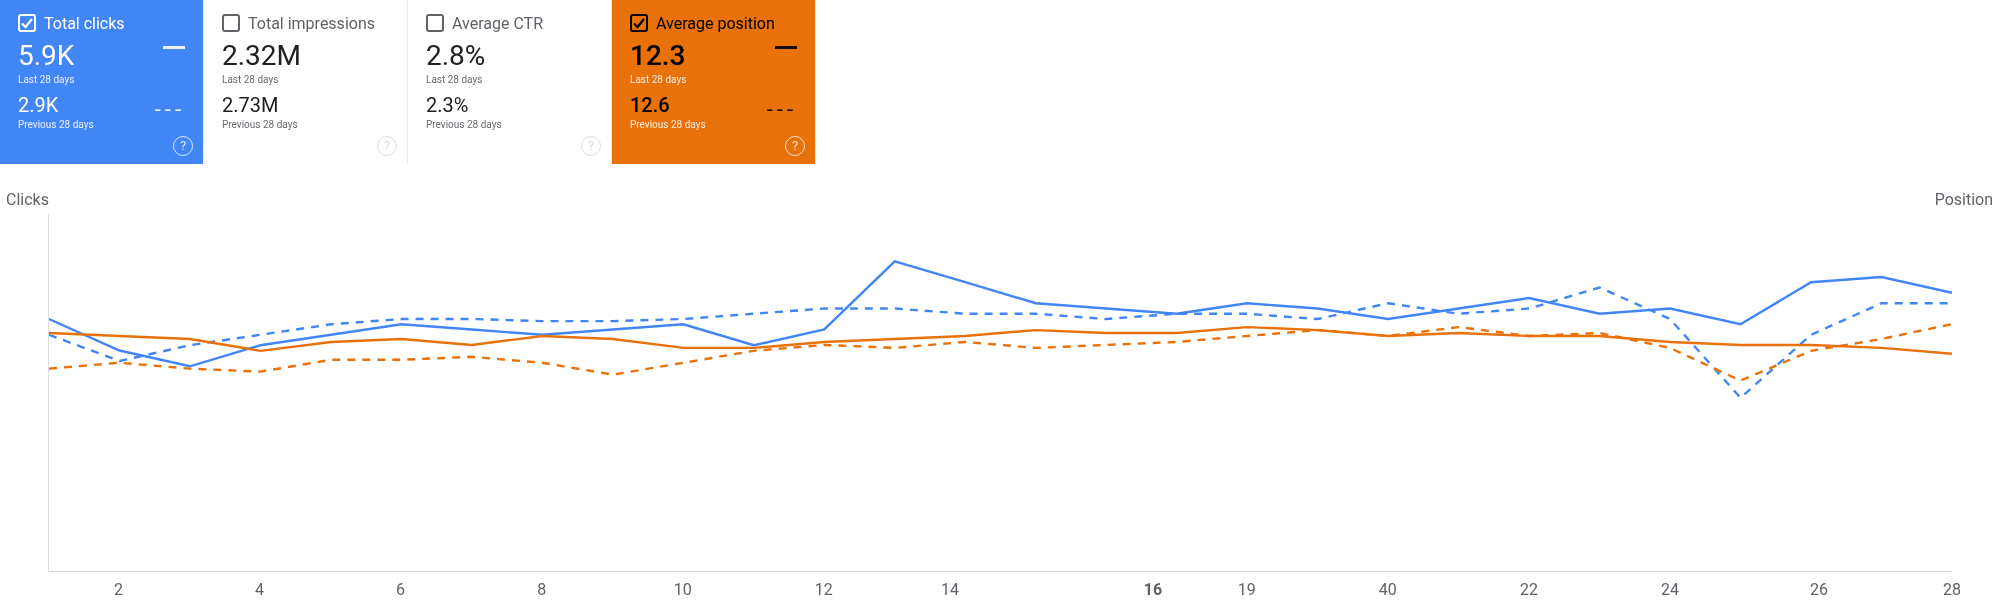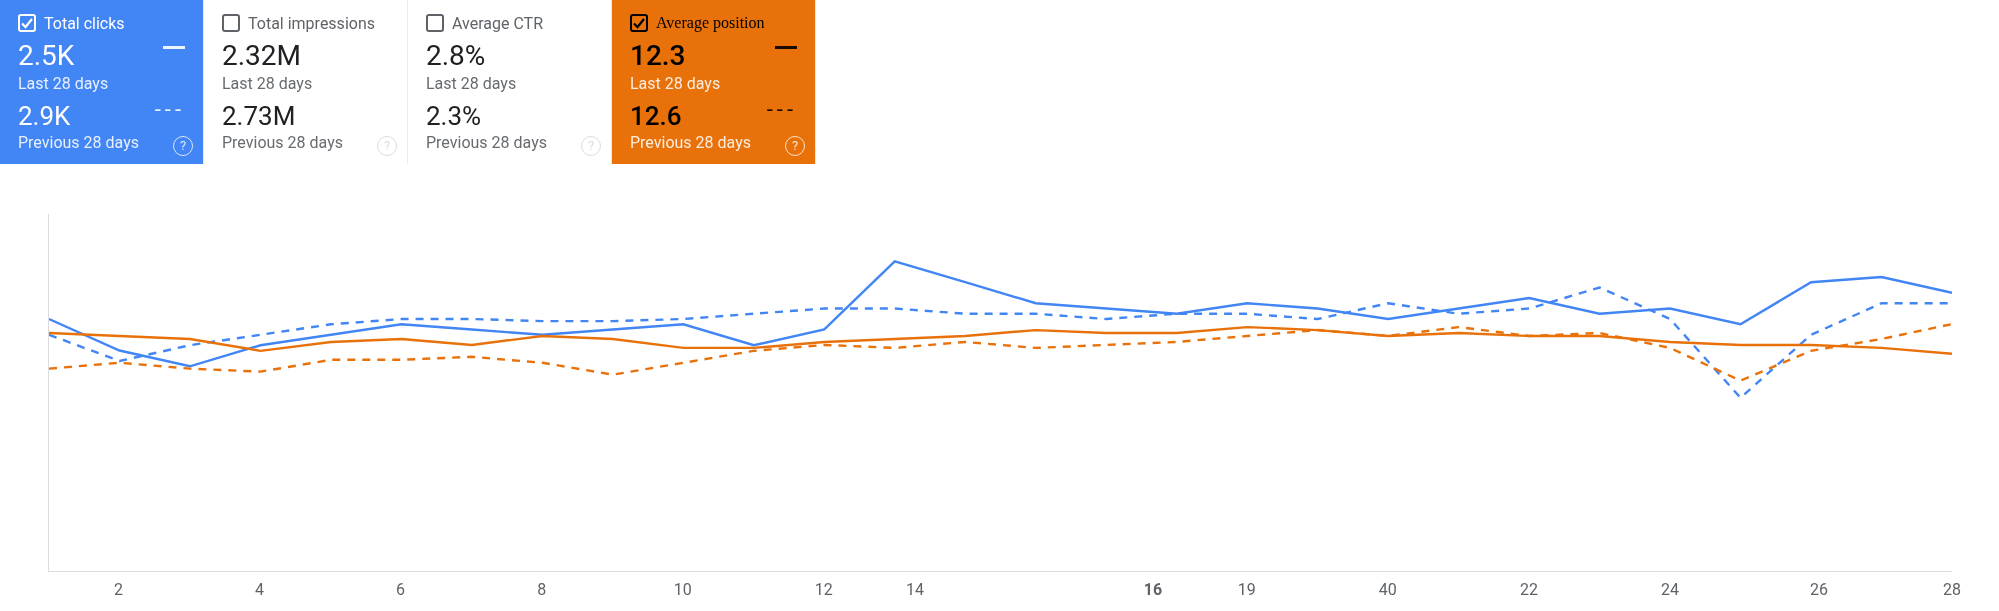--- a/index.html
+++ b/index.html
@@ -52,26 +52,26 @@
     margin-right: 8px;
   }
   .card .chk svg { display:block; }
   .card .metric {
     font-size: 28px;
     font-weight: 400;
     margin-top: 8px;
     line-height: 1;
   }
   .card .sub {
-    font-size: 16px;
+    font-size: 10px;
     margin-top: 4px;
     opacity: 0.95;
   }
   .card .metric2 {
-    font-size: 26px;
+    font-size: 20px;
     font-weight: 400;
     margin-top: 10px;
     line-height: 1;
   }
   .card.blue .metric, .card.blue .metric2 { color:#fff; }
   .card.orange .metric, .card.orange .metric2 { color:#000; font-weight:500; }
   .card .help {
     position: absolute;
     right: 10px; bottom: 8px;
     width: 20px; height: 20px;
@@ -95,21 +95,21 @@
     position: absolute;
     right: 18px; top: 110px;
     letter-spacing: 4px;
     font-size: 22px;
     line-height: 0;
     opacity:.9;
   }
   .card.gray .title-row, .card.gray .sub { color:#5f6368; }
   .card.gray .metric, .card.gray .metric2 { color:#202124; }
   .card.blue .sub, .card.orange .sub { color: rgba(255,255,255,.92); }
-  .card.orange .title-row { color:#000;font-family:Liberation Serif, serif; }
+  .card.orange .title-row { color:#000; }
 
   
   .axis-labels {
     position: absolute;
     top: 190px;
     left: 6px; right: 6px;
     display: flex;
     justify-content: space-between;
     font-size: 16px;
     color: #5f6368;
@@ -152,21 +152,21 @@
       <div class="card blue">
         <div class="title-row">
           <span class="chk">
             <svg width="18" height="18" viewBox="0 0 18 18">
               <rect x="1" y="1" width="16" height="16" rx="2" fill="none" stroke="#fff" stroke-width="2"></rect>
               <path d="M4 9.5 L7.5 13 L14 5" fill="none" stroke="#fff" stroke-width="2.2"></path>
             </svg>
           </span>
           <span>Total clicks</span>
         </div>
-        <div class="metric">2.5K</div>
+        <div class="metric">5.9K</div>
         <div class="sub">Last 28 days</div>
         <div class="metric2">2.9K</div>
         <div class="sub">Previous 28 days</div>
         <div class="dash" style="color: rgb(255, 255, 255);"></div>
         <div class="dots" style="color: rgb(255, 255, 255);">---</div>
         <div class="help">?</div>
       </div>
       <div class="card gray">
         <div class="title-row">
           <span class="chk">
@@ -210,37 +210,41 @@
         <div class="metric">12.3</div>
         <div class="sub">Last 28 days</div>
         <div class="metric2">12.6</div>
         <div class="sub">Previous 28 days</div>
         <div class="dash" style="color: rgb(0, 0, 0);"></div>
         <div class="dots" style="color: rgb(0, 0, 0);">---</div>
         <div class="help">?</div>
       </div>
     </div>
 
+<div class="axis-labels">
+  <span>Clicks</span>
+  <span>Position</span>
+</div>
 
 <div class="chart-area">
   <svg id="chart-svg" viewBox="0 0 1904 358" preserveAspectRatio="none">
         <path d="M0.0 105.3 L70.5 136.9 L141.0 152.7 L211.6 131.6 L282.1 121.1 L352.6 110.6 L423.1 115.8 L493.6 121.1 L564.1 115.8 L634.7 110.6 L705.2 131.6 L775.7 115.8 L846.2 47.4 L916.7 68.4 L987.3 89.5 L1057.8 94.8 L1128.3 100.0 L1198.8 89.5 L1269.3 94.8 L1339.9 105.3 L1410.4 94.8 L1480.9 84.2 L1551.4 100.0 L1621.9 94.8 L1692.4 110.6 L1763.0 68.4 L1833.5 63.2 L1904.0 79.0 " fill="none" stroke="#4285f4" stroke-width="2.4"></path>
         <path d="M0.0 121.1 L70.5 147.4 L141.0 131.6 L211.6 121.1 L282.1 110.6 L352.6 105.3 L423.1 105.3 L493.6 107.4 L564.1 107.4 L634.7 105.3 L705.2 100.0 L775.7 94.8 L846.2 94.8 L916.7 100.0 L987.3 100.0 L1057.8 105.3 L1128.3 100.0 L1198.8 100.0 L1269.3 105.3 L1339.9 89.5 L1410.4 100.0 L1480.9 94.8 L1551.4 73.7 L1621.9 105.3 L1692.4 184.3 L1763.0 121.1 L1833.5 89.5 L1904.0 89.5 " fill="none" stroke="#4285f4" stroke-width="2.4" stroke-dasharray="8 7"></path>
         <path d="M0.0 119.3 L70.5 122.3 L141.0 125.3 L211.6 137.2 L282.1 128.3 L352.6 125.3 L423.1 131.3 L493.6 122.3 L564.1 125.3 L634.7 134.3 L705.2 134.3 L775.7 128.3 L846.2 125.3 L916.7 122.3 L987.3 116.4 L1057.8 119.3 L1128.3 119.3 L1198.8 113.4 L1269.3 116.4 L1339.9 122.3 L1410.4 119.3 L1480.9 122.3 L1551.4 122.3 L1621.9 128.3 L1692.4 131.3 L1763.0 131.3 L1833.5 134.3 L1904.0 140.2 " fill="none" stroke="#e8710a" stroke-width="2.4"></path>
         <path d="M0.0 155.1 L70.5 149.2 L141.0 155.1 L211.6 158.1 L282.1 146.2 L352.6 146.2 L423.1 143.2 L493.6 149.2 L564.1 161.1 L634.7 149.2 L705.2 137.2 L775.7 131.3 L846.2 134.3 L916.7 128.3 L987.3 134.3 L1057.8 131.3 L1128.3 128.3 L1198.8 122.3 L1269.3 116.4 L1339.9 122.3 L1410.4 113.4 L1480.9 122.3 L1551.4 119.3 L1621.9 134.3 L1692.4 167.1 L1763.0 137.2 L1833.5 125.3 L1904.0 110.4 " fill="none" stroke="#e8710a" stroke-width="2.4" stroke-dasharray="8 7"></path>
       </svg>
 </div>
 <div class="x-ticks" id="x-ticks">
       <span style="left: 70.5185px;">2</span>
       <span style="left: 211.556px;">4</span>
       <span style="left: 352.593px;">6</span>
       <span style="left: 493.63px;">8</span>
       <span style="left: 634.667px;">10</span>
       <span style="left: 775.704px;">12</span>
-      <span style="left: 867px;">14</span>
+      <span style="left: 902px;">14</span>
       <span style="left: 1105px; font-weight: bold;">16</span>
       <span style="left: 1198.81px;">19</span>
       <span style="left: 1339.85px;">40</span>
       <span style="left: 1480.89px; text-align: right;">22</span>
       <span style="left: 1621.93px;">24</span>
       <span style="left: 1762.96px; margin-left: 8px;">26</span>
       <span style="left: 1904px;">28</span>
     </div>
 
 </div>

